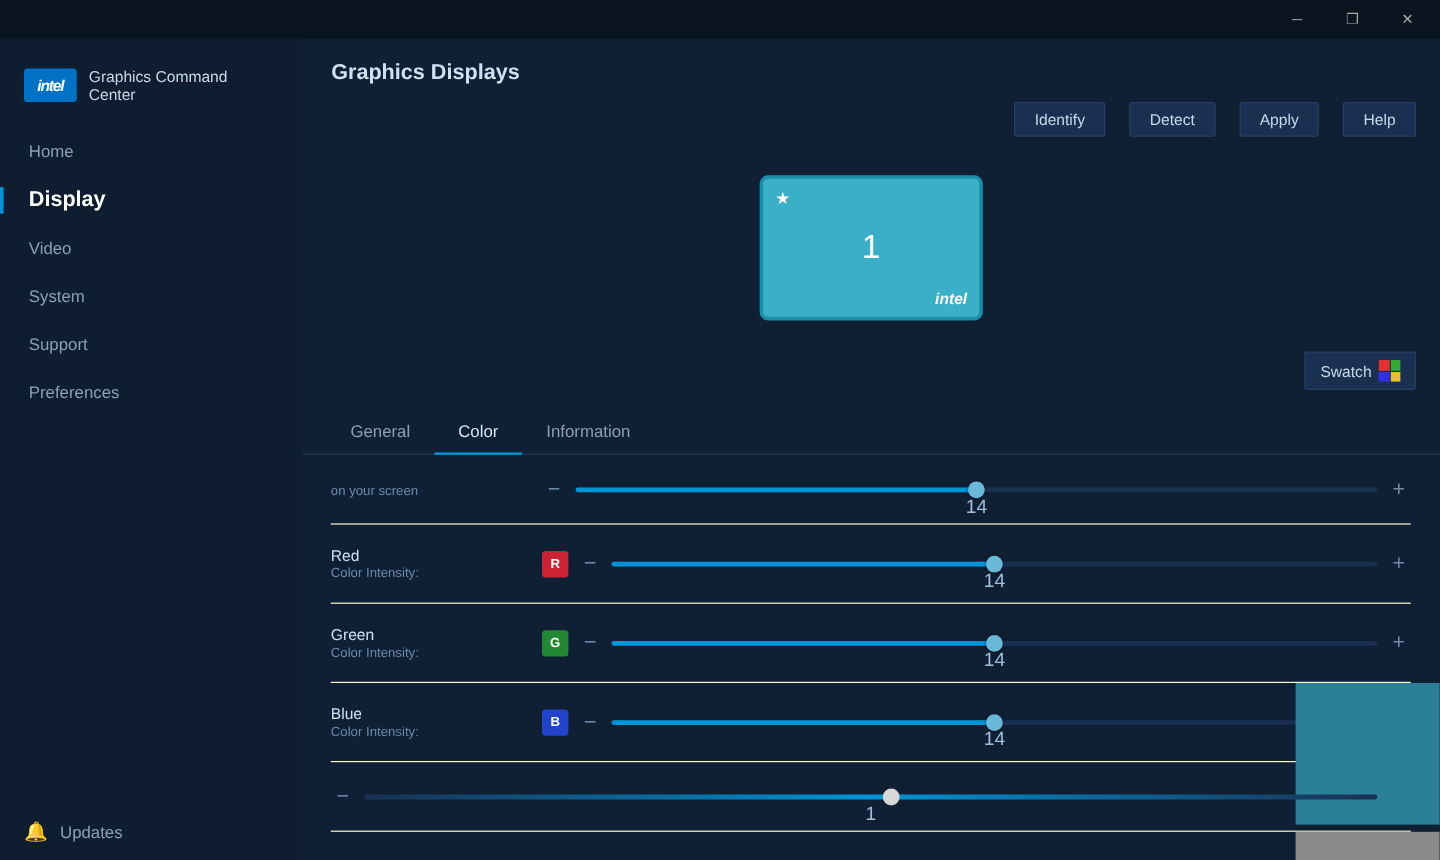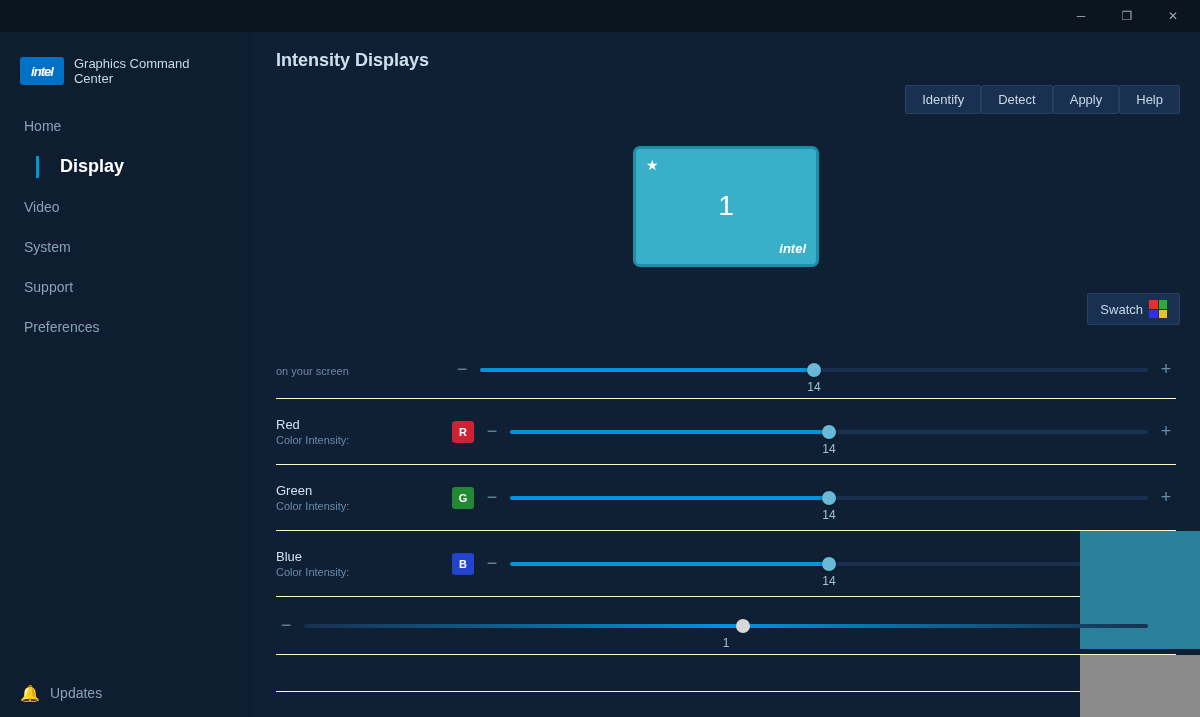--- a/index.html
+++ b/index.html
@@ -94,21 +94,21 @@
       padding: 10px 24px;
     }
     .nav-item.active::before {
       content: '';
       width: 3px;
       height: 22px;
       background: #0095d9;
       position: absolute;
       left: 0;
     }
-    .nav-item.active { position: relative; margin-left: 36px; }
+    .nav-item.active { position: relative; }
     .nav-spacer { flex: 1; }
     .updates-item {
       display: flex;
       align-items: center;
       gap: 10px;
       padding: 14px 20px;
       cursor: pointer;
       color: #8aa0b8;
       font-size: 14px;
     }
@@ -144,21 +144,21 @@
       align-items: center;
       justify-content: center;
       flex-shrink: 0;
       background: #0f2035;
     }
     .top-buttons {
       position: absolute;
       top: 14px;
       right: 20px;
       display: flex;
-      gap: 0;
+      gap: 20px;
       padding-left: 36px;
     }
     .top-btn {
       padding: 6px 16px;
       background: #1a3050;
       border: 1px solid #2a4060;
       color: #c8d8e8;
       font-size: 13px;
       cursor: pointer;
       border-radius: 2px;
@@ -329,21 +329,21 @@
       transform: translateX(-50%);
       cursor: pointer;
       box-shadow: 0 0 3px rgba(0,0,0,0.5);
     }
 
     .slider-value {
       position: absolute;
       bottom: -22px;
       left: 50%;
       transform: translateX(-50%);
-      font-size: 12px;
+      font-size: 16px;
       color: #a0c0d8;
       white-space: nowrap;
     }
 
     .help-icon {
       display: inline-flex;
       align-items: center;
       justify-content: center;
       width: 16px;
       height: 16px;
@@ -417,21 +417,21 @@
 
     <div class="nav-spacer"></div>
 
     <div class="updates-item">
       <div class="bell-icon">🔔</div>
       <span>Updates</span>
     </div>
   </div>
 
   <div class="content">
-    <div class="page-header">Intensity Displays</div>
+    <div class="page-header">Graphics Displays</div>
 
     <div class="display-preview-area">
       <div class="top-buttons">
         <button class="top-btn">Identify</button>
         <button class="top-btn">Detect</button>
         <button class="top-btn">Apply</button>
         <button class="top-btn">Help</button>
       </div>
 
       <div class="monitor-card">
@@ -444,20 +444,25 @@
         <span>Swatch</span>
         <div class="swatch-color-grid">
           <div class="swatch-cell" style="background:#e63030;"></div>
           <div class="swatch-cell" style="background:#30aa30;"></div>
           <div class="swatch-cell" style="background:#3030e6;"></div>
           <div class="swatch-cell" style="background:#e6c030;"></div>
         </div>
       </button>
     </div>
 
+    <div class="tabs">
+      <div class="tab">General</div>
+      <div class="tab active">Color</div>
+      <div class="tab">Information</div>
+    </div>
 
     <div class="settings-scroll">
 
       <div class="setting-row">
         <div class="setting-label">
           <div class="setting-sub">on your screen</div>
         </div>
         <div class="slider-container">
           <button class="slider-btn">−</button>
           <div class="slider-track">

